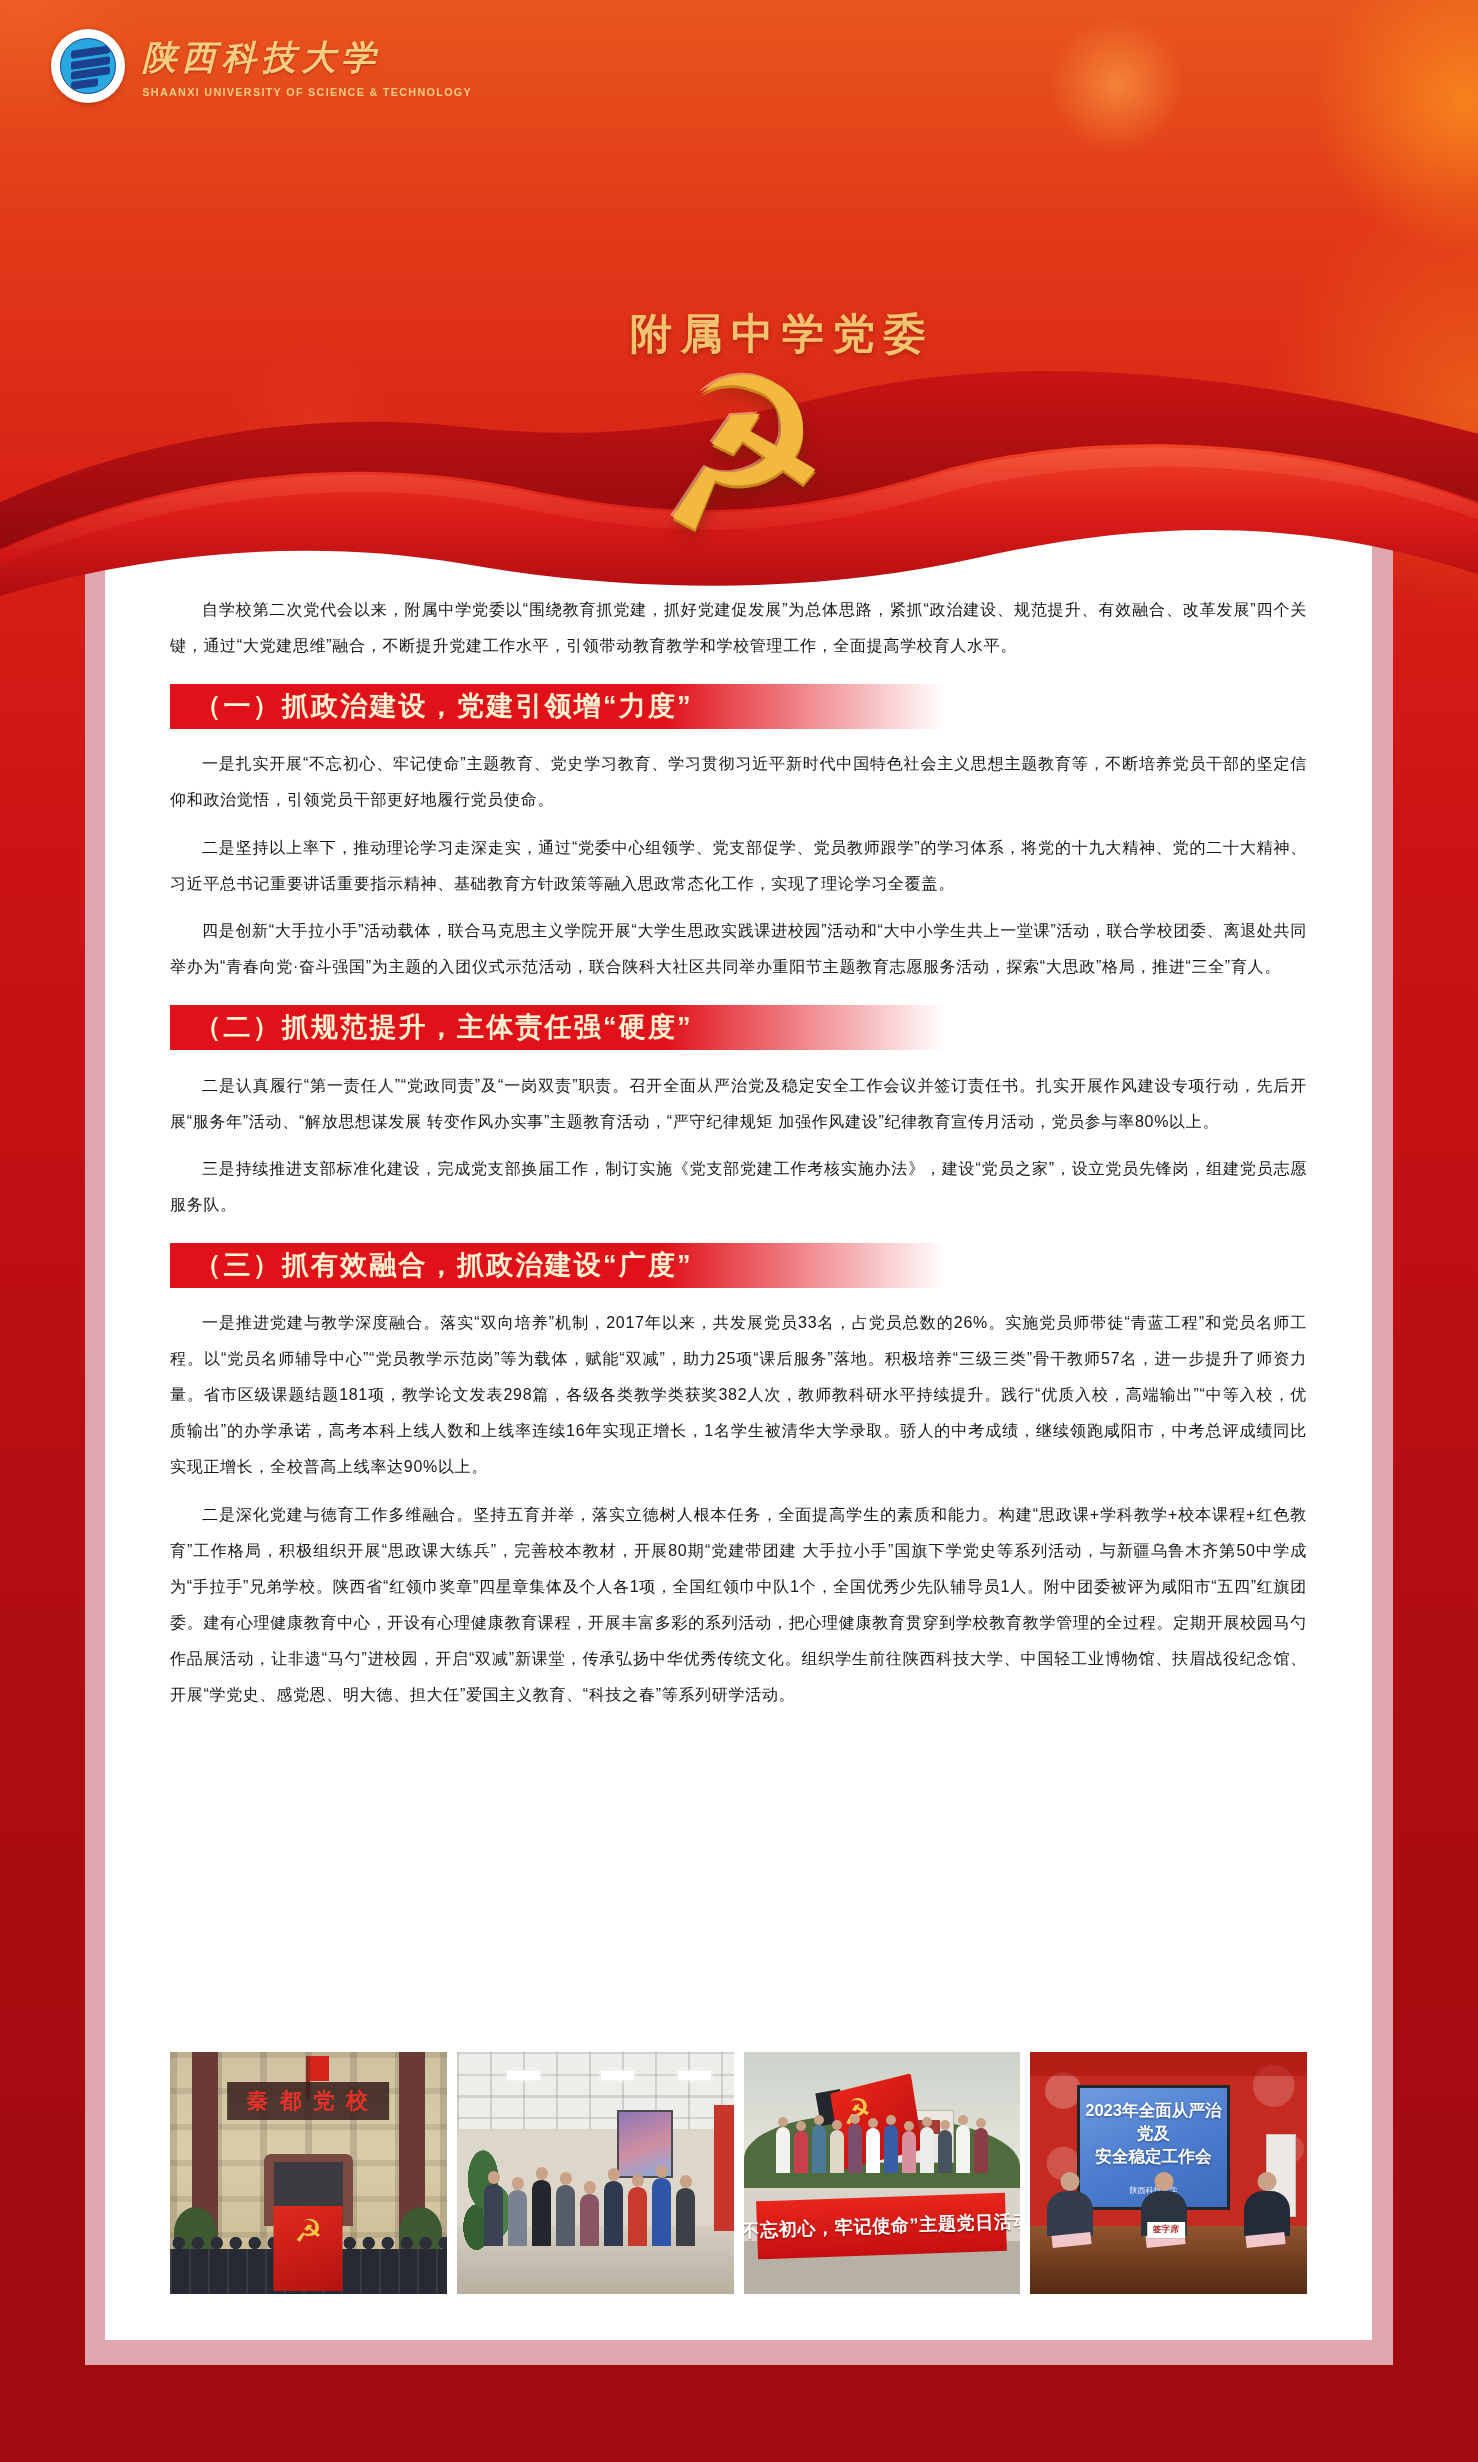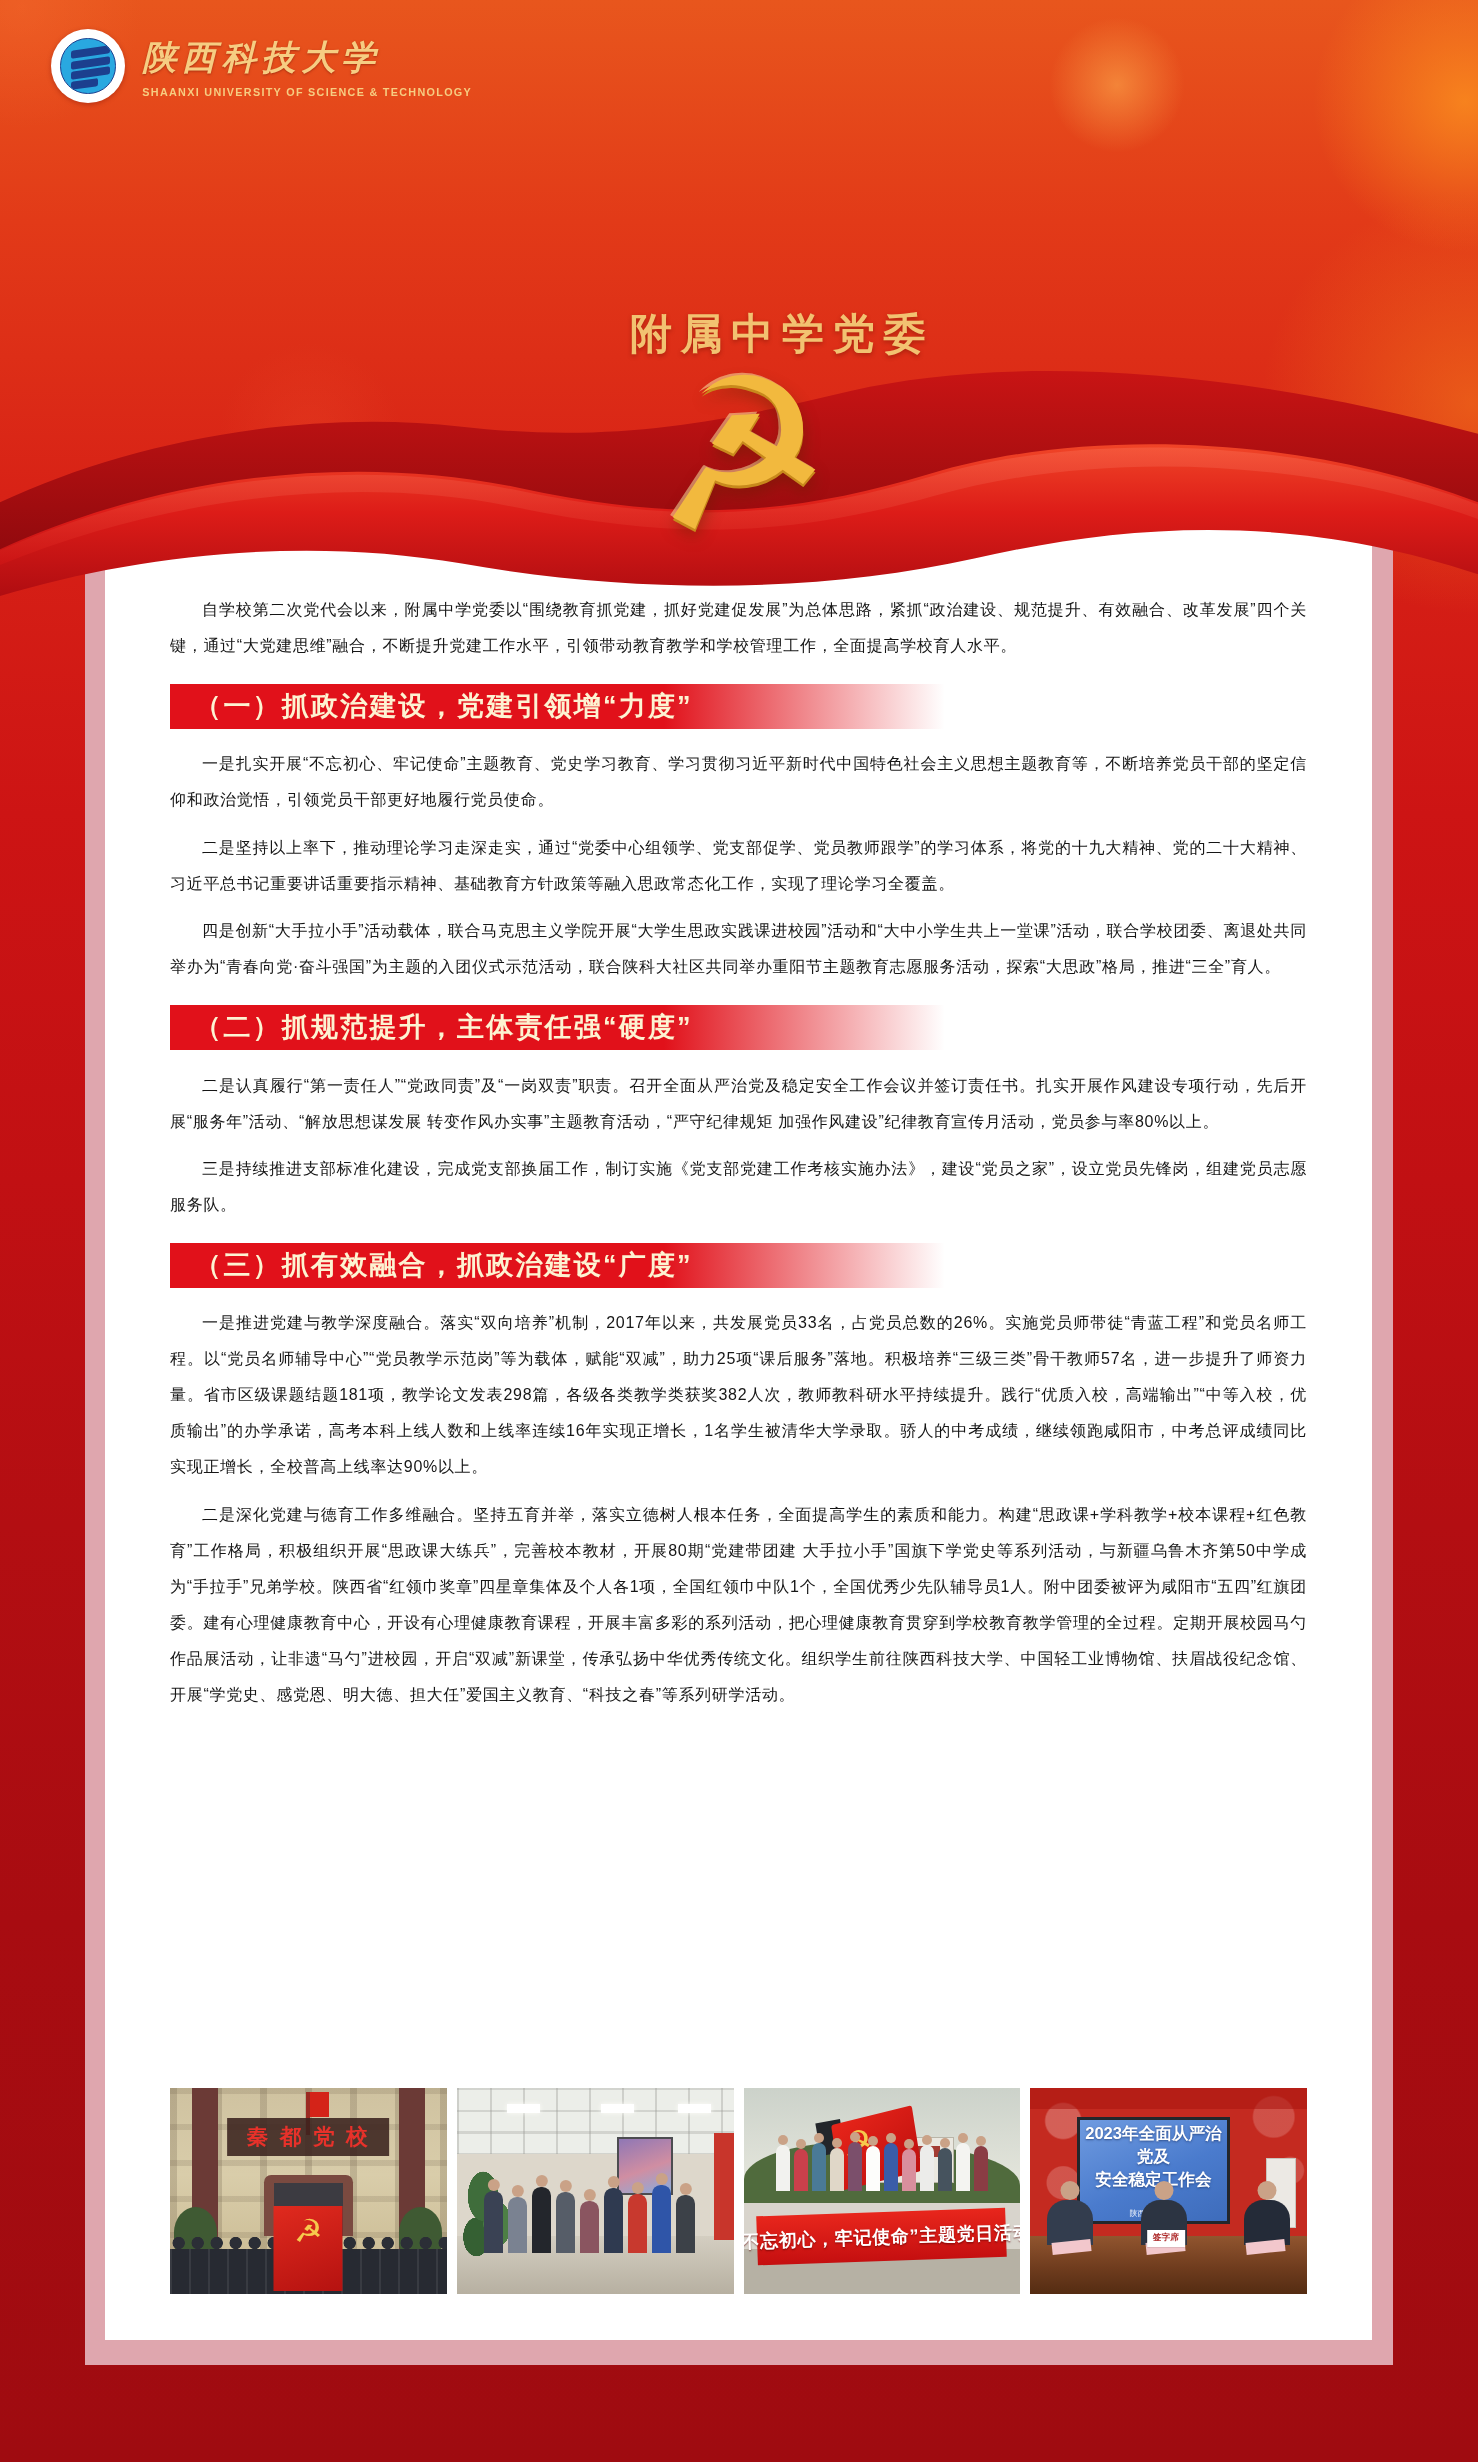--- a/index.html
+++ b/index.html
@@ -41,21 +41,21 @@
   .card{position:absolute;left:105px;top:502px;width:1267px;height:1838px;background:#ffffff;z-index:2;
     box-sizing:border-box;padding:90px 65px 0 65px;}
   .text-area{height:1440px;overflow:hidden;}
   .text-area p{margin:0 0 11.5px 0;font-size:16px;line-height:36px;color:#161616;
     text-align:justify;text-indent:2em;letter-spacing:0.7px;}
   .section-bar{height:45px;line-height:45px;margin:20px 0 17.3px -5.8px;width:66%;
     background:linear-gradient(90deg,#e1111a 0%,#e1111a 64%,rgba(225,17,26,0) 100%);
     color:#fdf3d2;font-size:27px;font-weight:bold;letter-spacing:2.2px;padding-left:30px;
     white-space:nowrap;overflow:visible;}
   
-  .photos{position:absolute;left:65px;right:65px;bottom:46px;height:206px;display:flex;gap:10px;}
+  .photos{position:absolute;left:65px;right:65px;bottom:46px;height:242px;display:flex;gap:10px;}
   .photo{flex:1 1 0;position:relative;overflow:hidden;background:#d8d4cc;}
   .photo *{position:absolute;box-sizing:border-box;}
   
   .p1-building{inset:0;background:linear-gradient(180deg,#cfc2a0 0%,#d9cdaa 42%,#c7b78e 100%);}
   .p1-windows{inset:0;background:
      repeating-linear-gradient(90deg, rgba(95,80,60,.22) 0 7.2px, transparent 7.2px 45px),
      repeating-linear-gradient(180deg, rgba(95,80,60,.16) 0 5.8px, transparent 5.8px 36px);}
   .p1-col{top:0;bottom:0;width:26px;background:#6b3a36;}
   .p1-col.l{left:21.7px;} .p1-col.r{right:21.7px;}
   .p1-entry{left:34%;right:34%;top:42%;height:30%;background:#7a4a40;border-radius:7.2px 7.2px 0 0;}

